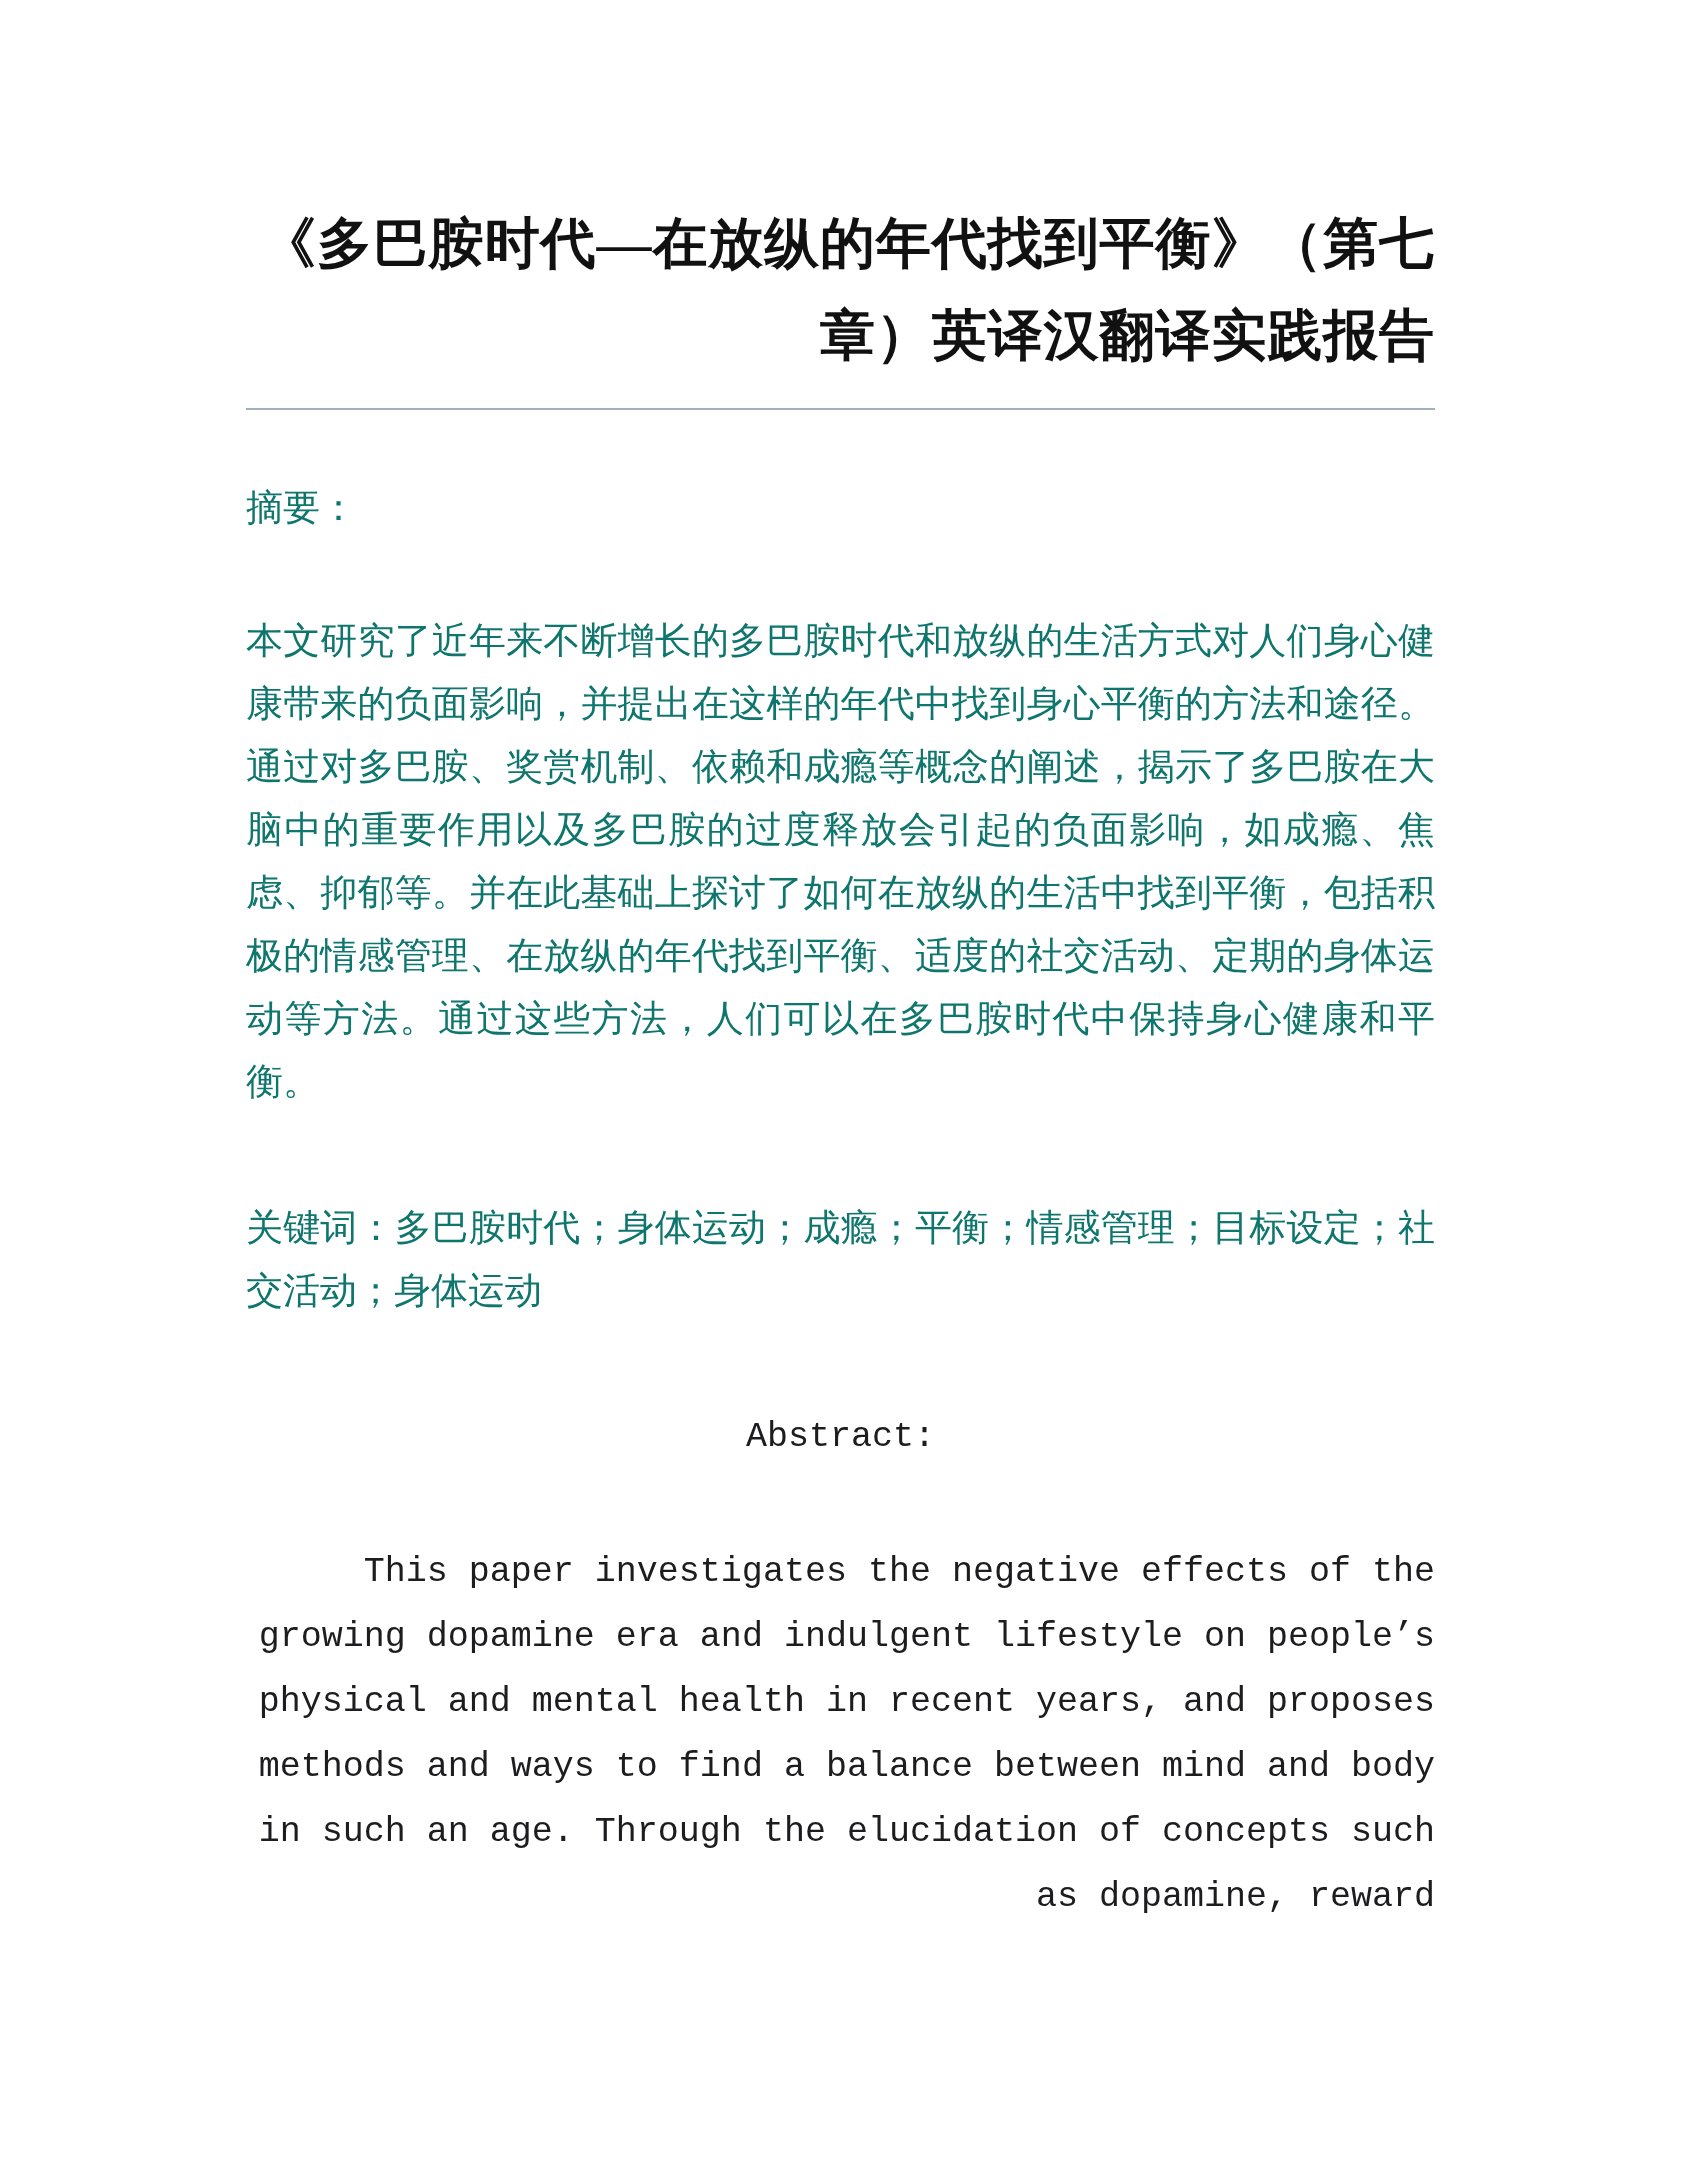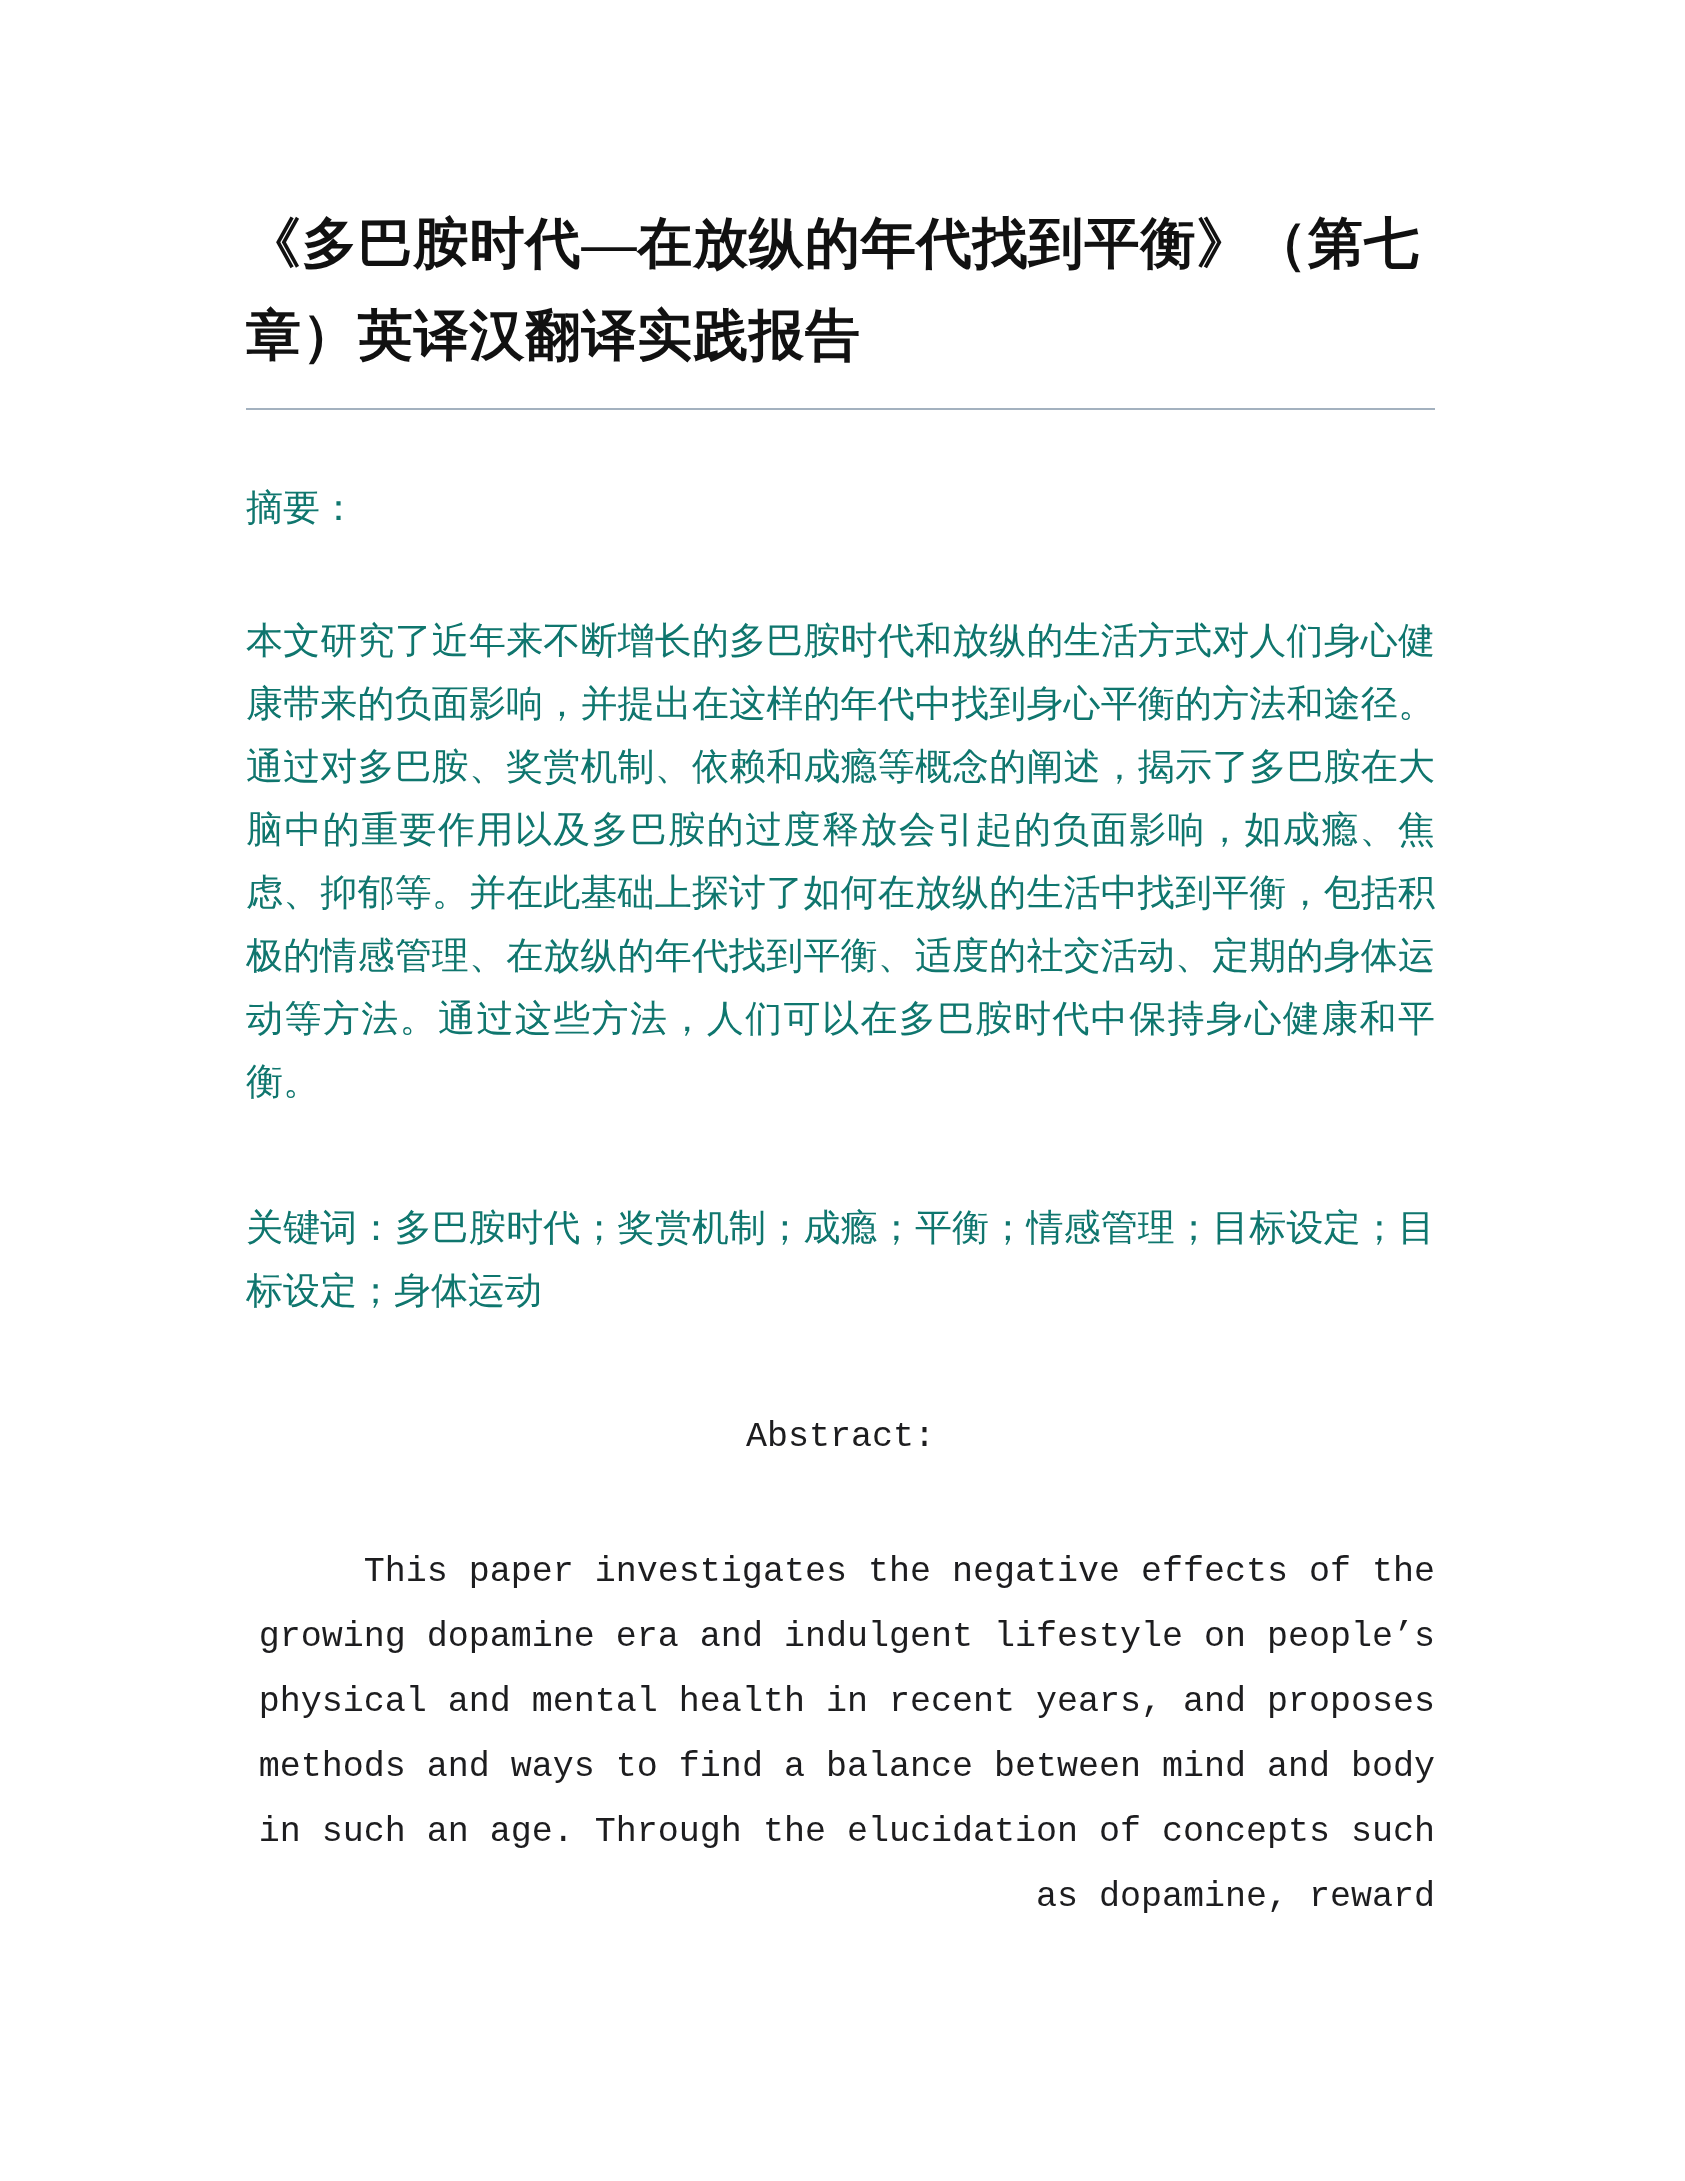--- a/index.html
+++ b/index.html
@@ -18,21 +18,21 @@
   .content {
     box-sizing: border-box;
     width: 100%;
     padding: 198px 250px 105px 246px;
   }
   .doc-title {
     font-family: "Liberation Serif", "DejaVu Serif", serif;
     font-weight: bold;
     font-size: 55px;
     line-height: 92px;
-    text-align: left;
+    text-align: right;
     letter-spacing: 0.9px;
     margin: 0;
     color: #111111;
   }
   .title-divider {
     border: none;
     border-top: 2.6px solid #a3b1bf;
     margin: 26px 0 0 0;
     width: 100%;
   }
@@ -75,21 +75,21 @@
   <div class="content">
 
     <h1 class="doc-title">《多巴胺时代—在放纵的年代找到平衡》（第七章）英译汉翻译实践报告</h1>
 
     <hr class="title-divider">
 
     <div class="zh-text zh-label">摘要：</div>
 
     <div class="zh-text zh-paragraph">本文研究了近年来不断增长的多巴胺时代和放纵的生活方式对人们身心健康带来的负面影响，并提出在这样的年代中找到身心平衡的方法和途径。通过对多巴胺、奖赏机制、依赖和成瘾等概念的阐述，揭示了多巴胺在大脑中的重要作用以及多巴胺的过度释放会引起的负面影响，如成瘾、焦虑、抑郁等。并在此基础上探讨了如何在放纵的生活中找到平衡，包括积极的情感管理、在放纵的年代找到平衡、适度的社交活动、定期的身体运动等方法。通过这些方法，人们可以在多巴胺时代中保持身心健康和平衡。</div>
 
-    <div class="zh-text zh-keywords">关键词：多巴胺时代；奖赏机制；成瘾；平衡；情感管理；目标设定；目标设定；身体运动</div>
+    <div class="zh-text zh-keywords">关键词：多巴胺时代；身体运动；成瘾；平衡；情感管理；目标设定；社交活动；身体运动</div>
 
     <div class="en-text en-label">Abstract:</div>
 
     <div class="en-text en-paragraph">This paper investigates the negative effects of the growing dopamine era and indulgent lifestyle on people’s physical and mental health in recent years, and proposes methods and ways to find a balance between mind and body in such an age. Through the elucidation of concepts such as dopamine, reward</div>
 
   </div>
 </div>
 
 
 </body></html>

